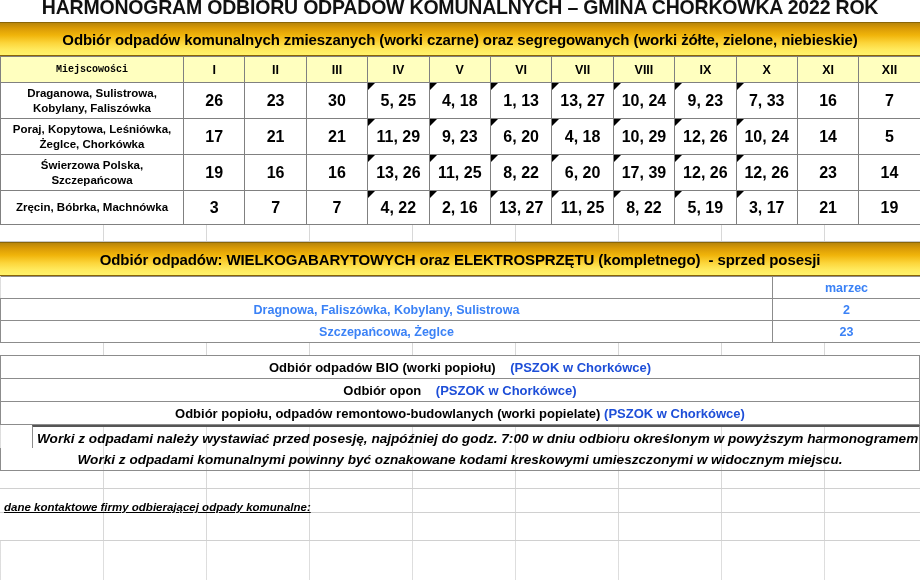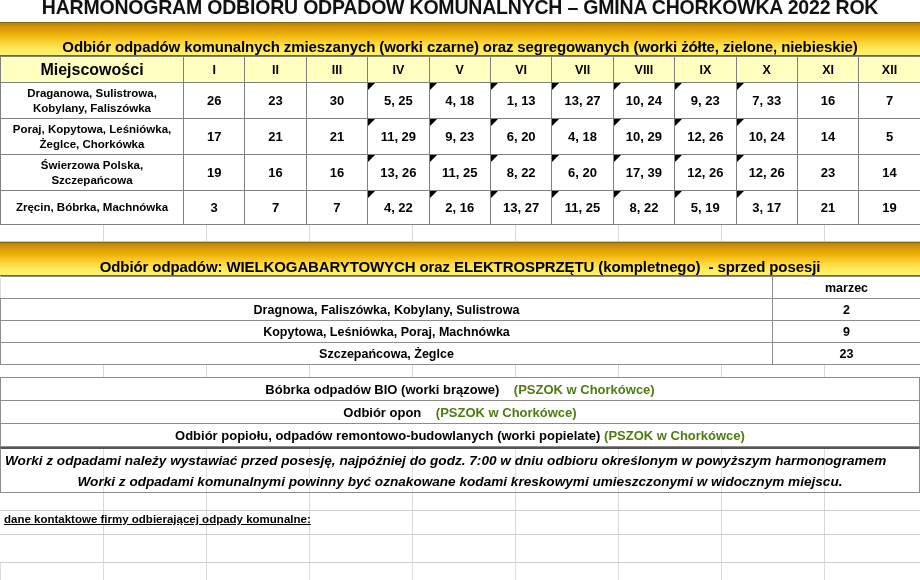--- a/index.html
+++ b/index.html
@@ -51,21 +51,21 @@
   .banner {
     position: relative;
     z-index: 3;
     height: 34px;
     background: linear-gradient(to bottom,
         #b8860b 0%, #d99a06 16%, #f0b40a 38%,
         #fcd53a 62%, #ffe95c 82%, #fff36b 100%);
     border-top: 1px solid #8a6508;
     border-bottom: 1px solid #8a6508;
     display: flex;
-    align-items: flex-end;
+    align-items: center;
     justify-content: center;
     color: #000;
     font-weight: bold;
     font-size: 15px;
     white-space: nowrap;
     letter-spacing: -0.1px;
   }
   .banner .it { }
 
   
@@ -78,24 +78,24 @@
     border: 1px solid #808080;
     text-align: center;
     font-weight: bold;
     color: #000;
   }
   .t1 thead th {
     background: #ffffbf;
     height: 26px;
     font-size: 12.5px;
   }
-  .t1 thead th.place-h { font-size: 16px; }
+  .t1 thead th.place-h { font-size: 10px; font-family: Liberation Mono, monospace; }
   .t1 tbody td {
     background: #ffffff;
-    font-size: 13px;
+    font-size: 16px;
     height: 34px;
   }
   .t1 tbody td.place {
     font-size: 11.5px;
     line-height: 1.28;
     padding: 1px 3px;
   }
   .t1 tbody tr.tall td { height: 36px; }
   .t1 td.mark { position: relative; }
   .t1 td.mark::before {
@@ -118,77 +118,78 @@
     position: absolute; top: 0; bottom: 0;
     width: 1px; background: #d8d8d8;
   }
 
   
   .t2 { table-layout: fixed; }
   .t2 td, .t2 th {
     border: 1px solid #8c8c8c;
     text-align: center;
     font-weight: bold;
-    color: #000000;
+    color: #3b82f6;
     height: 22px;
     font-size: 12.5px;
     background: #ffffff;
   }
   .t2 td.blank { border-left: none; }
   .t2 .month-h { font-size: 12.5px; }
 
   
   .t3 { table-layout: fixed; }
   .t3 td {
     border: 1px solid #8c8c8c;
     height: 23px;
     text-align: center;
     font-weight: bold;
     font-size: 13px;
     background: #ffffff;
     color: #000;
   }
-  .red { color: #4d7c0f; }
+  .red { color: #1d4ed8; }
 
   
   .notice-wrap { position: relative; z-index: 2; }
   .notice {
     height: 23px;
     line-height: 23px;
     font-style: italic;
     font-weight: bold;
     font-size: 13.6px;
     color: #000;
     white-space: nowrap;
     overflow: hidden;
     border-left: 1px solid #8c8c8c;
     border-right: 1px solid #8c8c8c;
   }
-  .notice.first { border-top: 2px solid #555; padding-left: 4px; }
+  .notice.first { border-top: 2px solid #555; padding-left: 4px; margin-left: 32px; }
   .notice.second { text-align: center; border-bottom: 1px solid #8c8c8c; }
 
   
   .footer { position: relative; z-index: 2; }
   .frow {
     position: relative;
     height: 22px;
     border-bottom: 1px solid #d0d0d0;
     background: #fff;
   }
   .frow.r1 { height: 18px; }
   .frow.r2 { height: 24px; }
   .frow.r3 { height: 28px; }
   .frow .gl {
     position: absolute; top: 0; bottom: 0;
     width: 1px; background: #d8d8d8;
   }
   .contact-label {
     position: absolute;
-    left: 4px; top: 2px;
+    left: 4px; top: 12px;
     font-size: 11.5px;
+    font-style: italic;
     font-weight: bold;
     text-decoration: underline;
     color: #000;
     white-space: nowrap;
     text-align: right;
   }
 </style>
 </head>
 <body>
 
@@ -315,24 +316,20 @@
     <tbody>
       <tr>
         <td class="blank"></td>
         <td class="month-h">marzec</td>
       </tr>
       <tr>
         <td>Dragnowa, Faliszówka, Kobylany, Sulistrowa</td>
         <td>2</td>
       </tr>
       <tr>
-        <td>Kopytowa, Leśniówka, Poraj, Machnówka</td>
-        <td>9</td>
-      </tr>
-      <tr>
         <td>Szczepańcowa, Żeglce</td>
         <td>23</td>
       </tr>
     </tbody>
   </table>
 
   <div class="spacer" style="height:12px;border-bottom:none">
     <div class="gl" style="left:103px"></div>
     <div class="gl" style="left:206px"></div>
     <div class="gl" style="left:309px"></div>
@@ -340,21 +337,21 @@
     <div class="gl" style="left:515px"></div>
     <div class="gl" style="left:618px"></div>
     <div class="gl" style="left:721px"></div>
     <div class="gl" style="left:824px"></div>
   </div>
 
   <table class="t3">
     <tbody>
       <tr>
         <td>
-          <span>Bóbrka odpadów BIO (worki brązowe)</span>
+          <span>Odbiór odpadów BIO (worki popiołu)</span>
           <span>&nbsp;&nbsp;</span>
           <span class="red">(PSZOK w Chorkówce)</span>
         </td>
       </tr>
       <tr>
         <td>
           <span>Odbiór opon</span>
           <span>&nbsp;&nbsp;</span>
           <span class="red">(PSZOK w Chorkówce)</span>
         </td>

